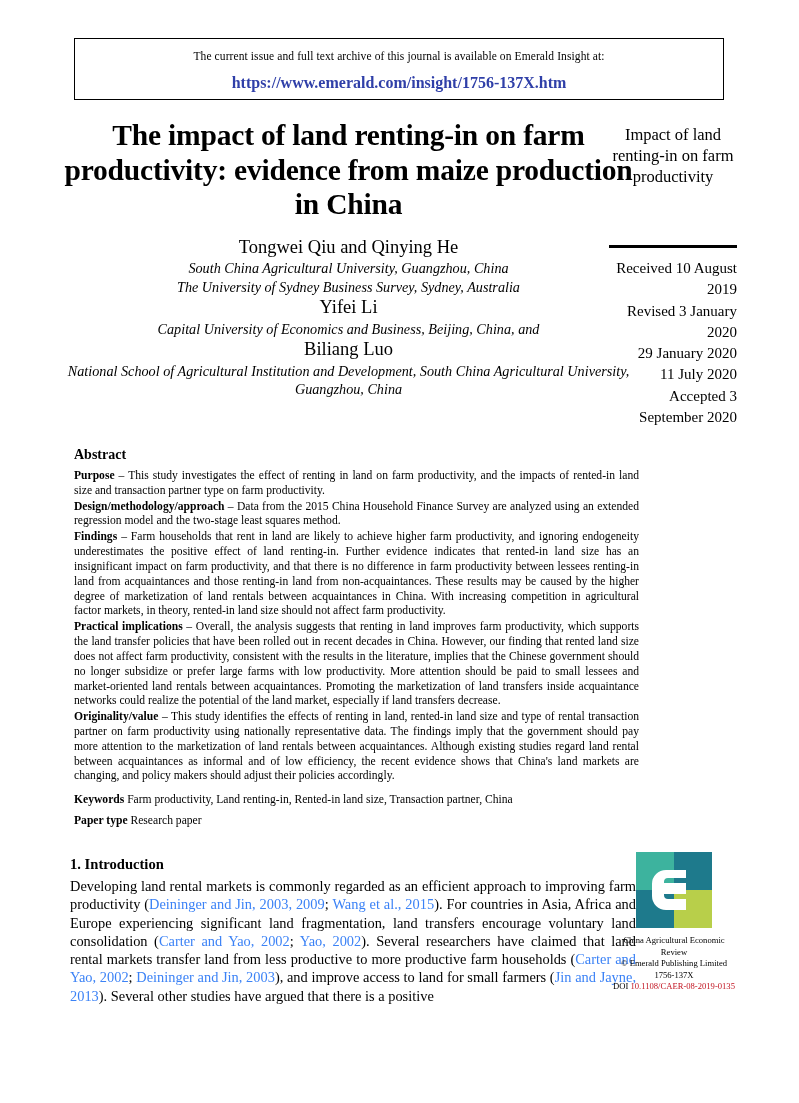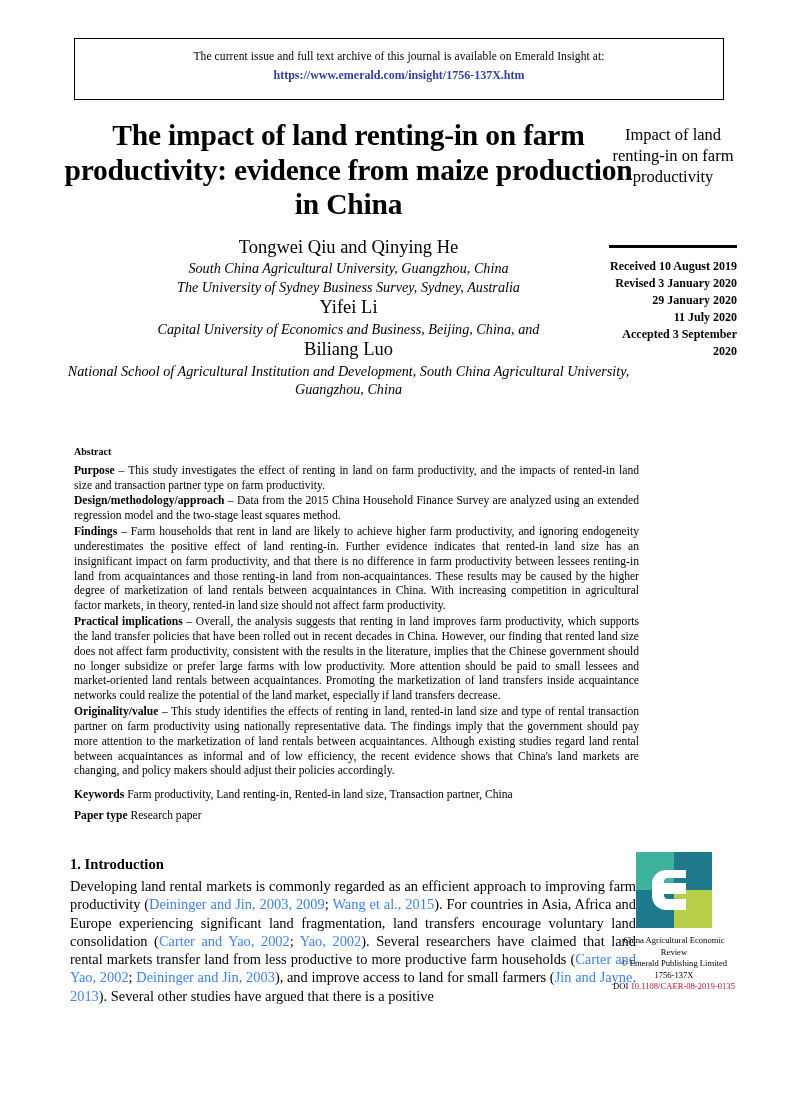--- a/index.html
+++ b/index.html
@@ -33,24 +33,24 @@
     border: 1.5px solid #000;
     box-sizing: border-box;
     text-align: center;
     padding-top: 11px;
   }
   .insight-line1 {
     font-size: 11.5px;
     letter-spacing: .1px;
   }
   .insight-line2 {
-    font-size: 12px;
+    font-size: 16px;
     font-weight: bold;
     color: #2f3fa8;
-    margin-top: 6px;
+    margin-top: 12px;
   }
 
   
   .title-area {
     position: absolute;
     left: 62px;
     top: 118px;
     width: 573px;
     text-align: center;
   }
@@ -89,37 +89,36 @@
     top: 245px;
     width: 128px;
     border-top: 3px solid #000;
   }
   .history {
     position: absolute;
     right: 62px;
     top: 258px;
     width: 128px;
     text-align: right;
-    font-size: 12px;
+    font-size: 15px;
     line-height: 1.42;
-    font-weight: bold;
   }
 
   
   .abstract {
     position: absolute;
     left: 74px;
     top: 446px;
     width: 565px;
     font-size: 11.6px;
     line-height: 1.28;
     text-align: justify;
   }
   .abstract h2 {
-    font-size: 10px;
+    font-size: 14px;
     font-weight: bold;
     margin: 0 0 5px 0;
   }
   .abstract p {
     margin: 0 0 1px 0;
   }
   .abstract .lead {
     font-weight: bold;
   }
   .kw {

